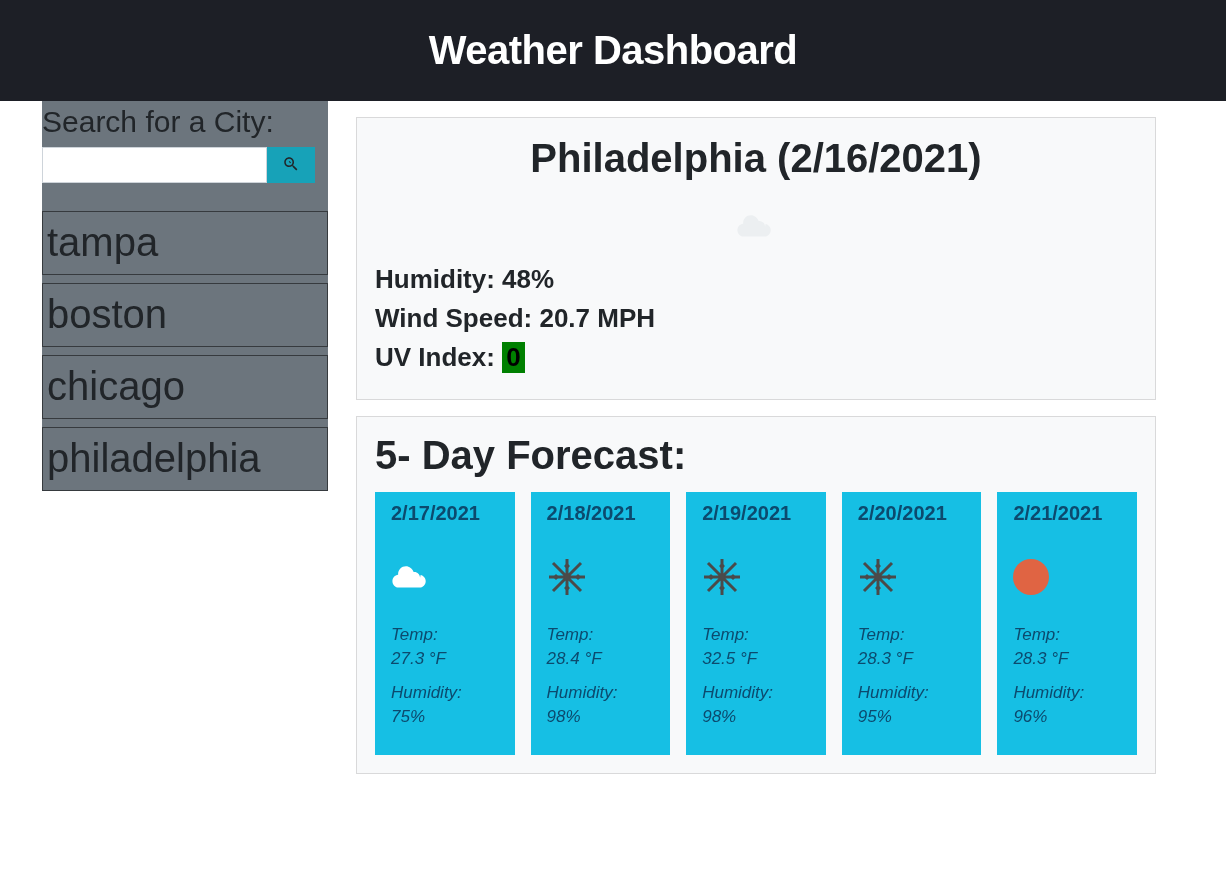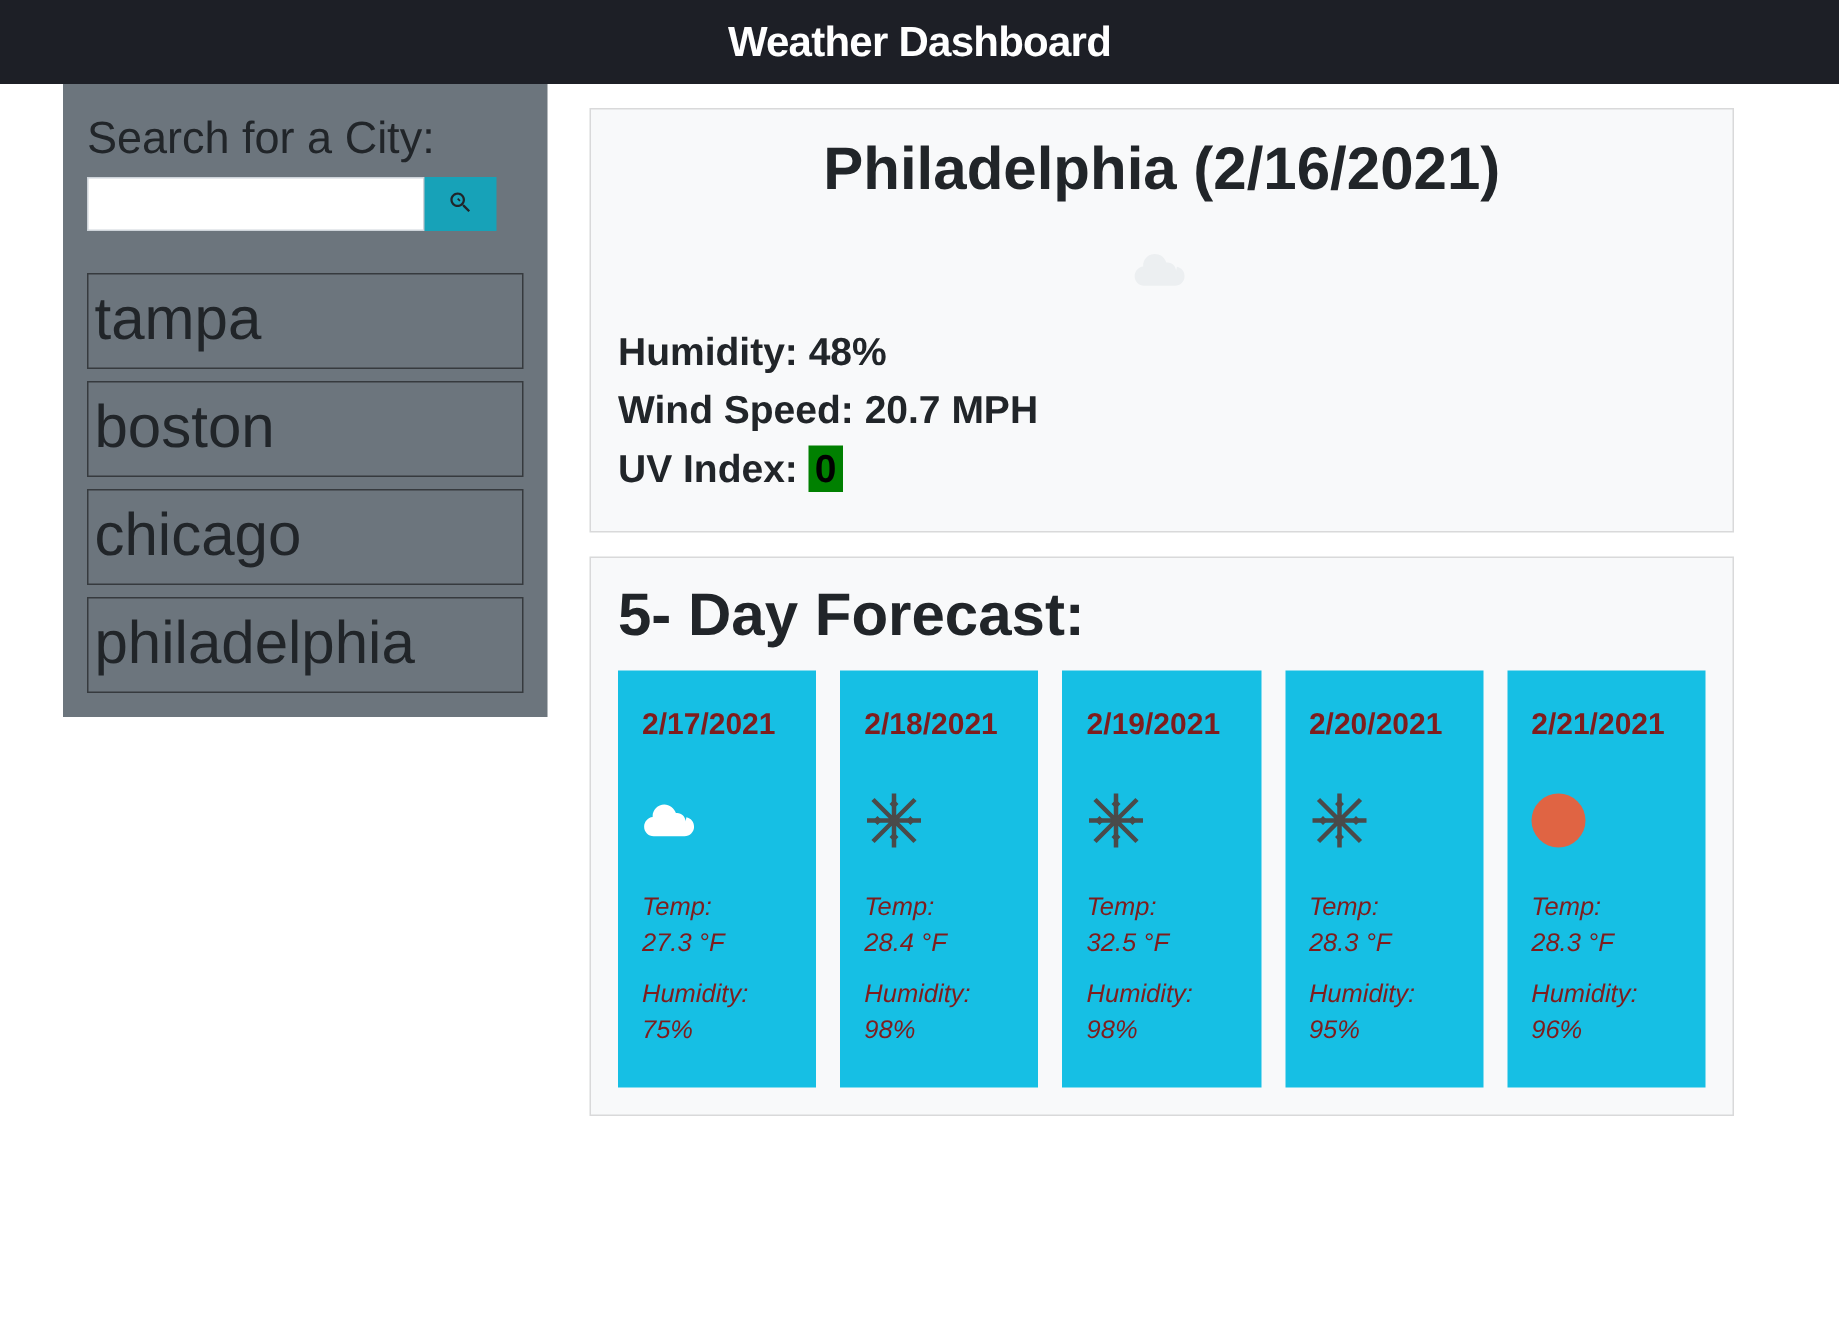--- a/index.html
+++ b/index.html
@@ -9,34 +9,34 @@
     background: #fff;
     color: #212529;
   }
   header {
     background: #1d1f26;
     color: #fff;
     text-align: center;
     padding: 12px 0;
   }
   header h1 {
-    margin: 0;
-    font-size: 28px;
+    margin: 16px;
+    font-size: 40px;
     font-weight: 700;
     letter-spacing: -0.5px;
   }
   .layout {
     display: flex;
     align-items: flex-start;
     padding: 0 42px;
   }
   .sidebar {
-    width: 323px;
+    width: 286px;
     background: #6c757d;
-    padding: 16px;
+    padding: 0;
     color: #212529;
   }
   .search-label {
     font-size: 30px;
     font-weight: 500;
     margin: 4px 0 8px 0;
     color: #212529;
   }
   .search-row {
     display: flex;
@@ -116,22 +116,22 @@
     font-weight: 700;
     margin: 2px 0 14px 0;
   }
   .cards {
     display: flex;
     gap: 16px;
   }
   .card {
     flex: 1;
     background: #16bfe4;
-    color: #7f1d1d;
-    padding: 25px 16px 24px 16px;
+    color: #0c4a6e;
+    padding: 10px 16px 24px 16px;
   }
   .card-date {
     font-size: 20px;
     font-weight: 600;
     margin-bottom: 32px;
   }
   .card-icon {
     margin-bottom: 28px;
     height: 40px;
     display: flex;

